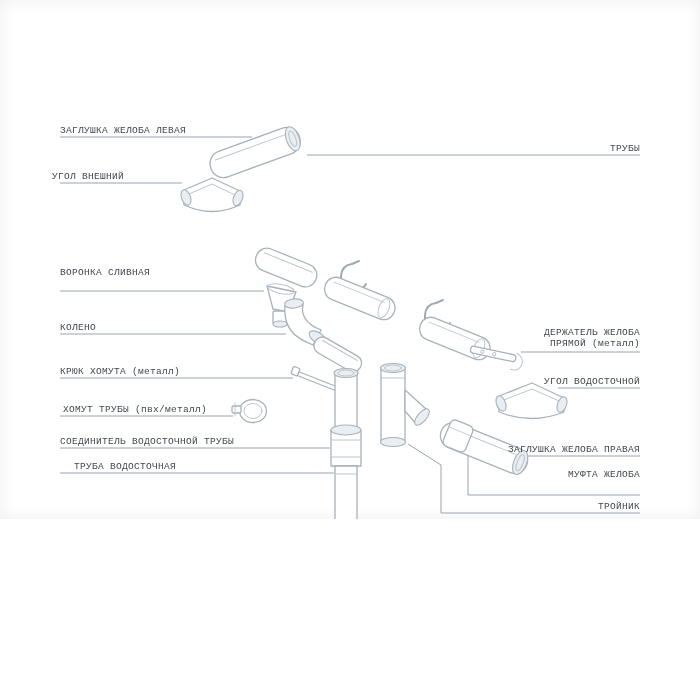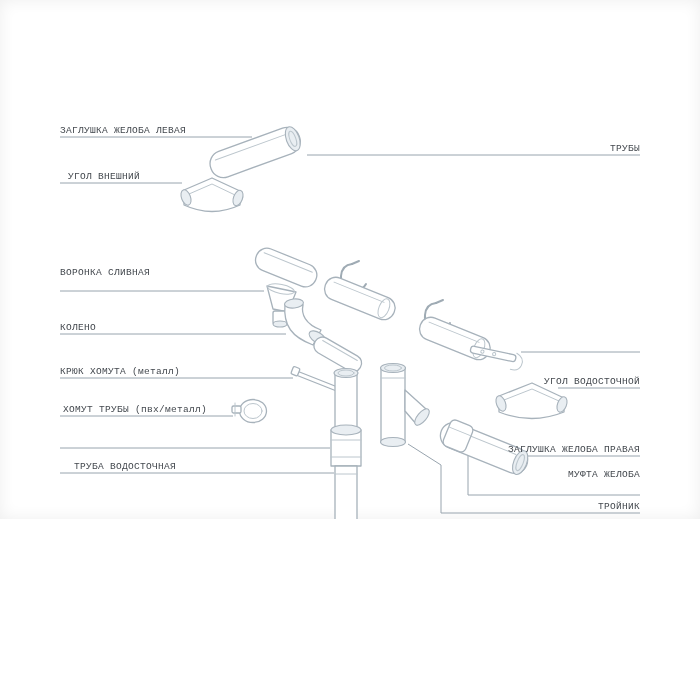--- a/index.html
+++ b/index.html
@@ -162,26 +162,28 @@
       <ellipse class="thin" cx="523" cy="448" rx="3" ry="8.5"></ellipse>
     </g>
 
     <g transform="rotate(22 458 436)">
       <rect class="part" x="446" y="422" width="24" height="28" rx="5"></rect>
       <line class="thin" x1="446" y1="431" x2="470" y2="431"></line>
     </g>
   </svg>
 
   <div class="lbl" style="left:60px;top:125px">ЗАГЛУШКА ЖЕЛОБА ЛЕВАЯ</div>
-  <div class="lbl" style="left:68px;top:171px">УГОЛ ВНЕШНИЙ</div>
+  <div class="lbl" style="left:52px;top:171px">УГОЛ ВНЕШНИЙ</div>
   <div class="lbl" style="left:60px;top:267px">ВОРОНКА СЛИВНАЯ</div>
   <div class="lbl" style="left:60px;top:322px">КОЛЕНО</div>
   <div class="lbl" style="left:60px;top:366px">КРЮК ХОМУТА (металл)</div>
   <div class="lbl" style="left:63px;top:404px">ХОМУТ ТРУБЫ (пвх/металл)</div>
+  <div class="lbl" style="left:60px;top:436px">СОЕДИНИТЕЛЬ ВОДОСТОЧНОЙ ТРУБЫ</div>
   <div class="lbl" style="left:74px;top:461px">ТРУБА ВОДОСТОЧНАЯ</div>
 
   <div class="lbl right" style="right:60px;top:143px">ТРУБЫ</div>
+  <div class="lbl right wrap" style="right:60px;top:327px">ДЕРЖАТЕЛЬ ЖЕЛОБА ПРЯМОЙ (металл)</div>
   <div class="lbl right" style="right:60px;top:376px">УГОЛ ВОДОСТОЧНОЙ</div>
   <div class="lbl right" style="right:60px;top:444px">ЗАГЛУШКА ЖЕЛОБА ПРАВАЯ</div>
   <div class="lbl right" style="right:60px;top:469px">МУФТА ЖЕЛОБА</div>
   <div class="lbl right" style="right:60px;top:501px">ТРОЙНИК</div>
 
 </div>
 
 </body></html>

